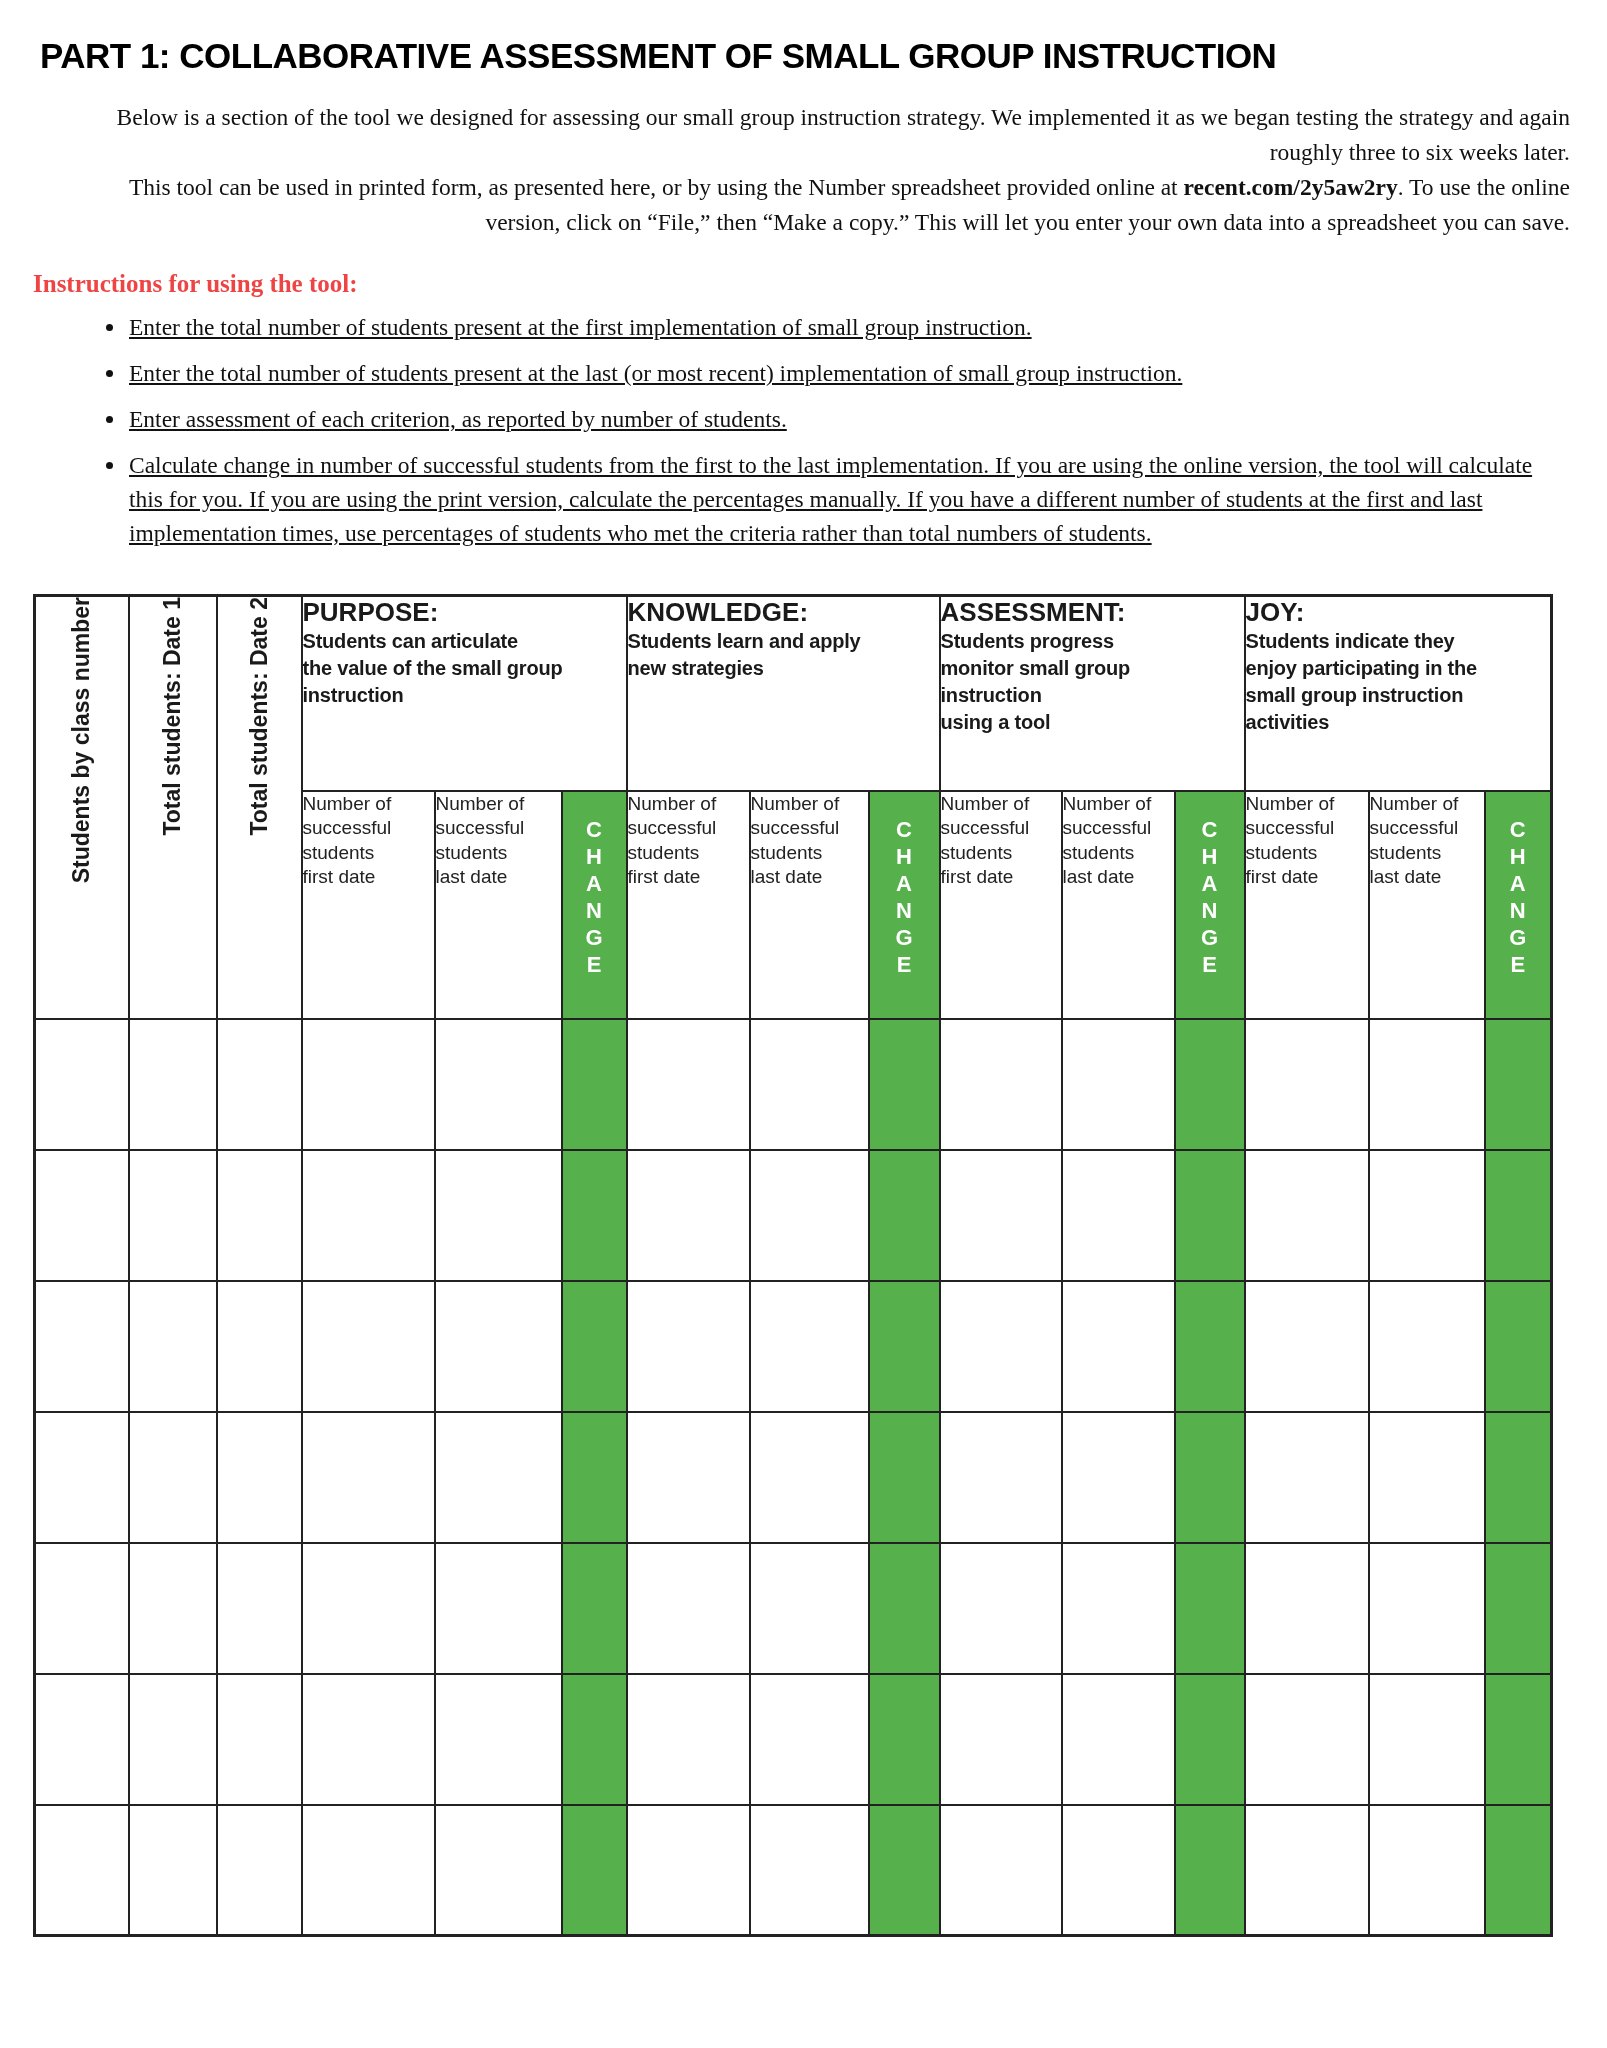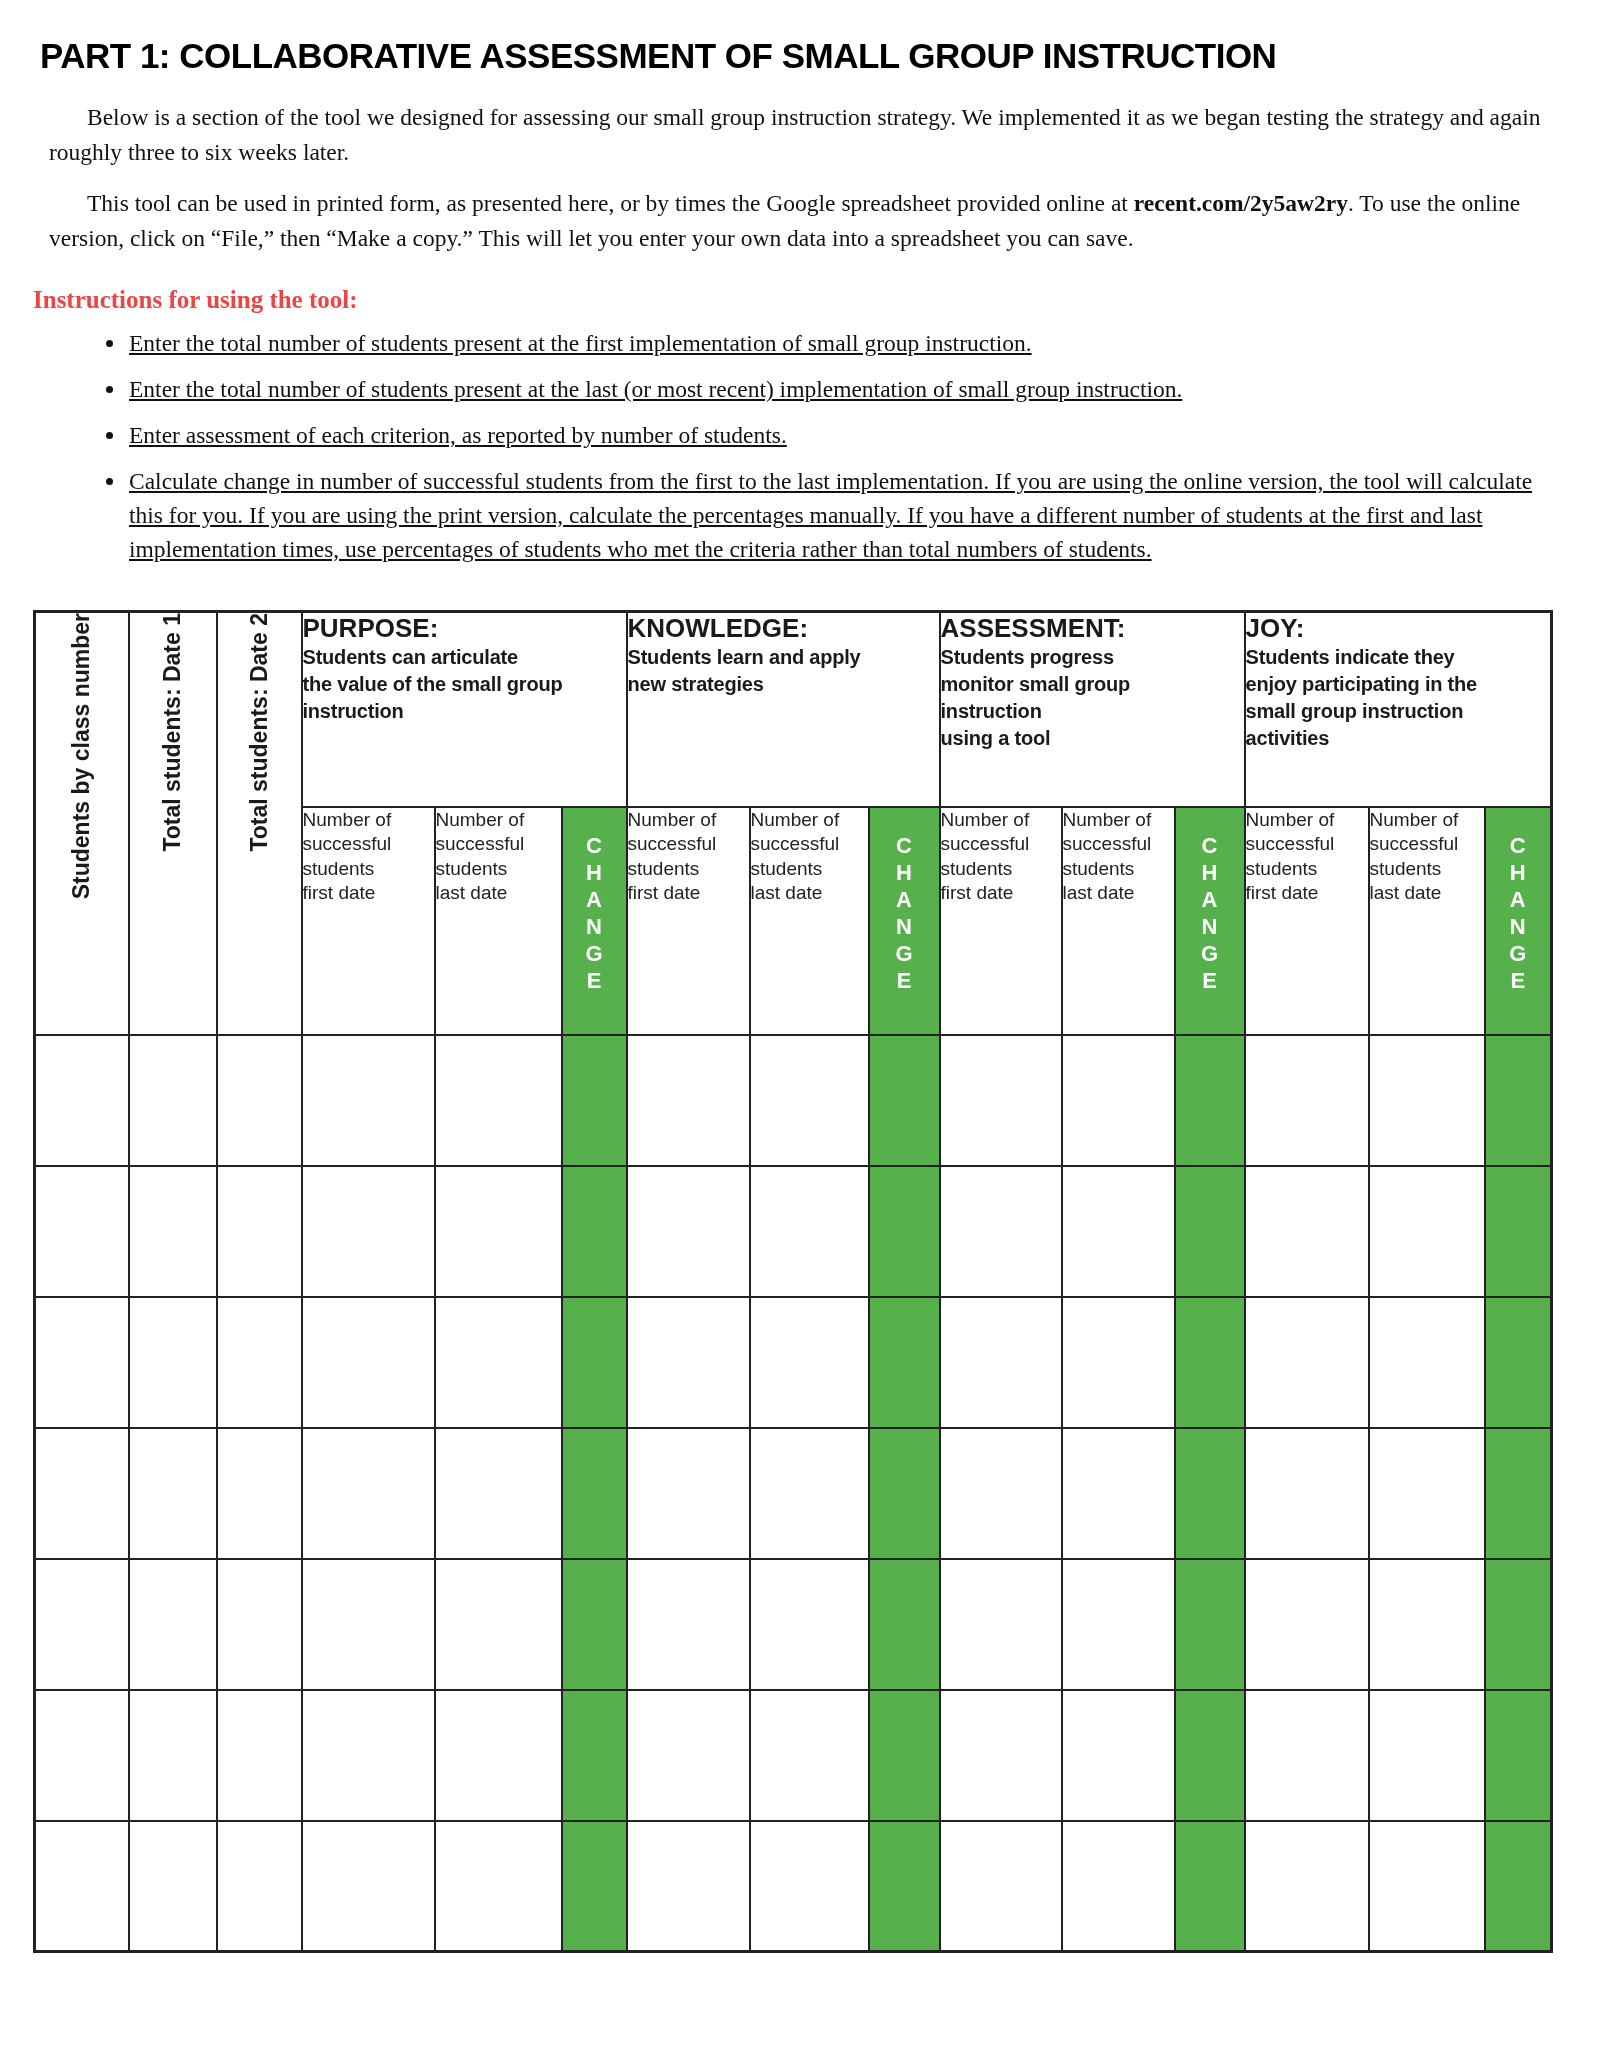--- a/index.html
+++ b/index.html
@@ -9,21 +9,21 @@
   }
   .page { padding:36px 37px 0 33px; box-sizing:border-box; }
 
   .doc-title {
     font-family:"Liberation Sans", sans-serif;
     font-size:35px; font-weight:700; letter-spacing:-0.5px;
     color:#000; margin:0 0 24px 7px; white-space:nowrap;
   }
 
   .body-text { font-size:23.5px; line-height:35px; }
-  p.para { margin:16px; text-indent:38px; }
+  p.para { margin:0; text-indent:38px;text-align:right; }
   p.para b { font-weight:700; }
 
   h2.instructions {
     font-size:25px; font-weight:700; margin:30px 0 8px 0; color:#ef4444;
   }
   ul.bullets { margin:0; padding-left:82px; }
   ul.bullets li { line-height:34px; margin:12px; padding-left:2px;text-decoration:underline; }
 
   table.assess {
     border-collapse:collapse; table-layout:fixed;
@@ -57,21 +57,21 @@
 </style>
 </head>
 <body>
 
 <div class="page">
 
   <h1 class="doc-title">PART 1: COLLABORATIVE ASSESSMENT OF SMALL GROUP INSTRUCTION</h1>
 
   <div class="body-text">
     <p class="para"><span>Below is a section of the tool we designed for assessing our small group instruction strategy. We implemented it as we began testing the strategy and again roughly three to six weeks later.</span></p>
-    <p class="para"><span>This tool can be used in printed form, as presented here, or by times the Google spreadsheet provided online at </span><b>recent.com/2y5aw2ry</b><span>. To use the online version, click on “File,” then “Make a copy.” This will let you enter your own data into a spreadsheet you can save.</span></p>
+    <p class="para"><span>This tool can be used in printed form, as presented here, or by using the Number spreadsheet provided online at </span><b>recent.com/2y5aw2ry</b><span>. To use the online version, click on “File,” then “Make a copy.” This will let you enter your own data into a spreadsheet you can save.</span></p>
   </div>
 
   <h2 class="instructions">Instructions for using the tool:</h2>
 
   <ul class="bullets body-text">
     <li>Enter the total number of students present at the first implementation of small group instruction.</li>
     <li>Enter the total number of students present at the last (or most recent) implementation of small group instruction.</li>
     <li>Enter assessment of each criterion, as reported by number of students.</li>
     <li>Calculate change in number of successful students from the first to the last implementation. If you are using the online version, the tool will calculate this for you. If you are using the print version, calculate the percentages manually. If you have a different number of students at the first and last implementation times, use percentages of students who met the criteria rather than total numbers of students.</li>
   </ul>

